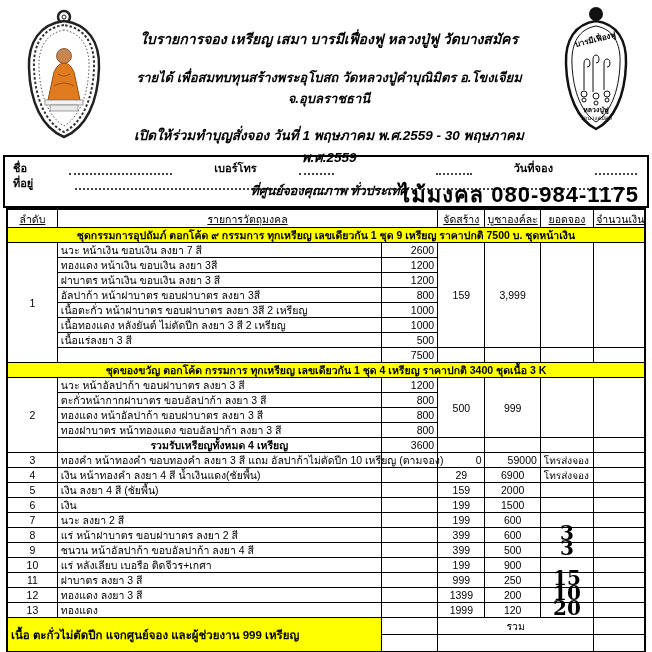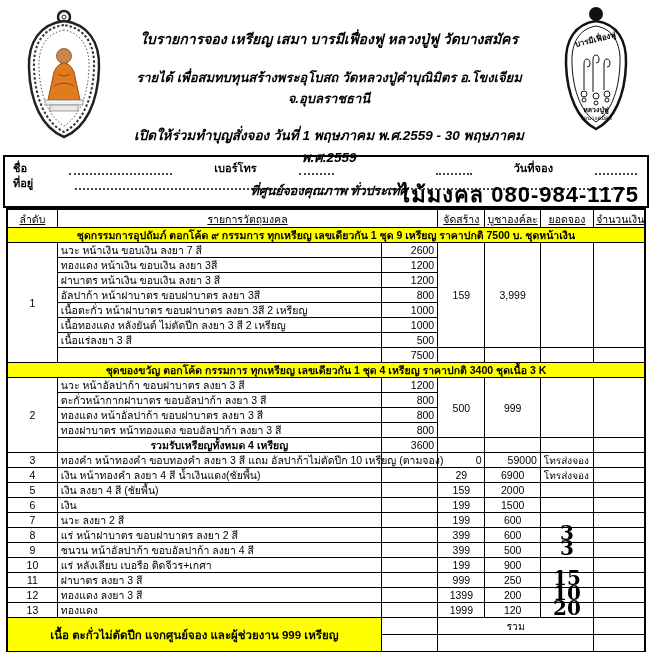--- a/index.html
+++ b/index.html
@@ -27,21 +27,21 @@
   
   table{border-collapse:collapse;table-layout:fixed;width:640px;margin:0 auto;border:2px solid #000;font-size:10.5px;}
   td{border:1px solid #000;padding:0 3px;height:14px;line-height:12px;overflow:visible;white-space:nowrap;}
   tr.hrow td{height:15px;text-align:center;font-size:10.5px;padding:1px 2px;text-decoration:underline;}
   td.num{text-align:right;}
   td.ctr{text-align:center;}
   tr.sect td{background:#FFFF00;font-weight:bold;text-align:center;height:14px;}
   td.sumlbl{text-align:center;font-weight:bold;}
   .note{font-size:10px;}
   .hand{font-family:"DejaVu Serif","Liberation Serif",serif;font-weight:bold;font-size:20px;line-height:6px;display:inline-block;transform:translateY(1px);}
-  td.ylwnote{background:#FFFF00;font-weight:bold;text-align:center;font-size:11.5px;margin-left:39px;}
+  td.ylwnote{background:#FFFF00;font-weight:bold;text-align:left;font-size:11.5px;margin-left:39px;}
 </style>
 </head>
 <body>
 
 <div class="page">
 
   <div class="hdr">
 
     <svg class="amulet" width="100" height="134" viewBox="0 0 100 134">
       <circle cx="50" cy="9" r="6" fill="none" stroke="#222" stroke-width="2.5"></circle>

